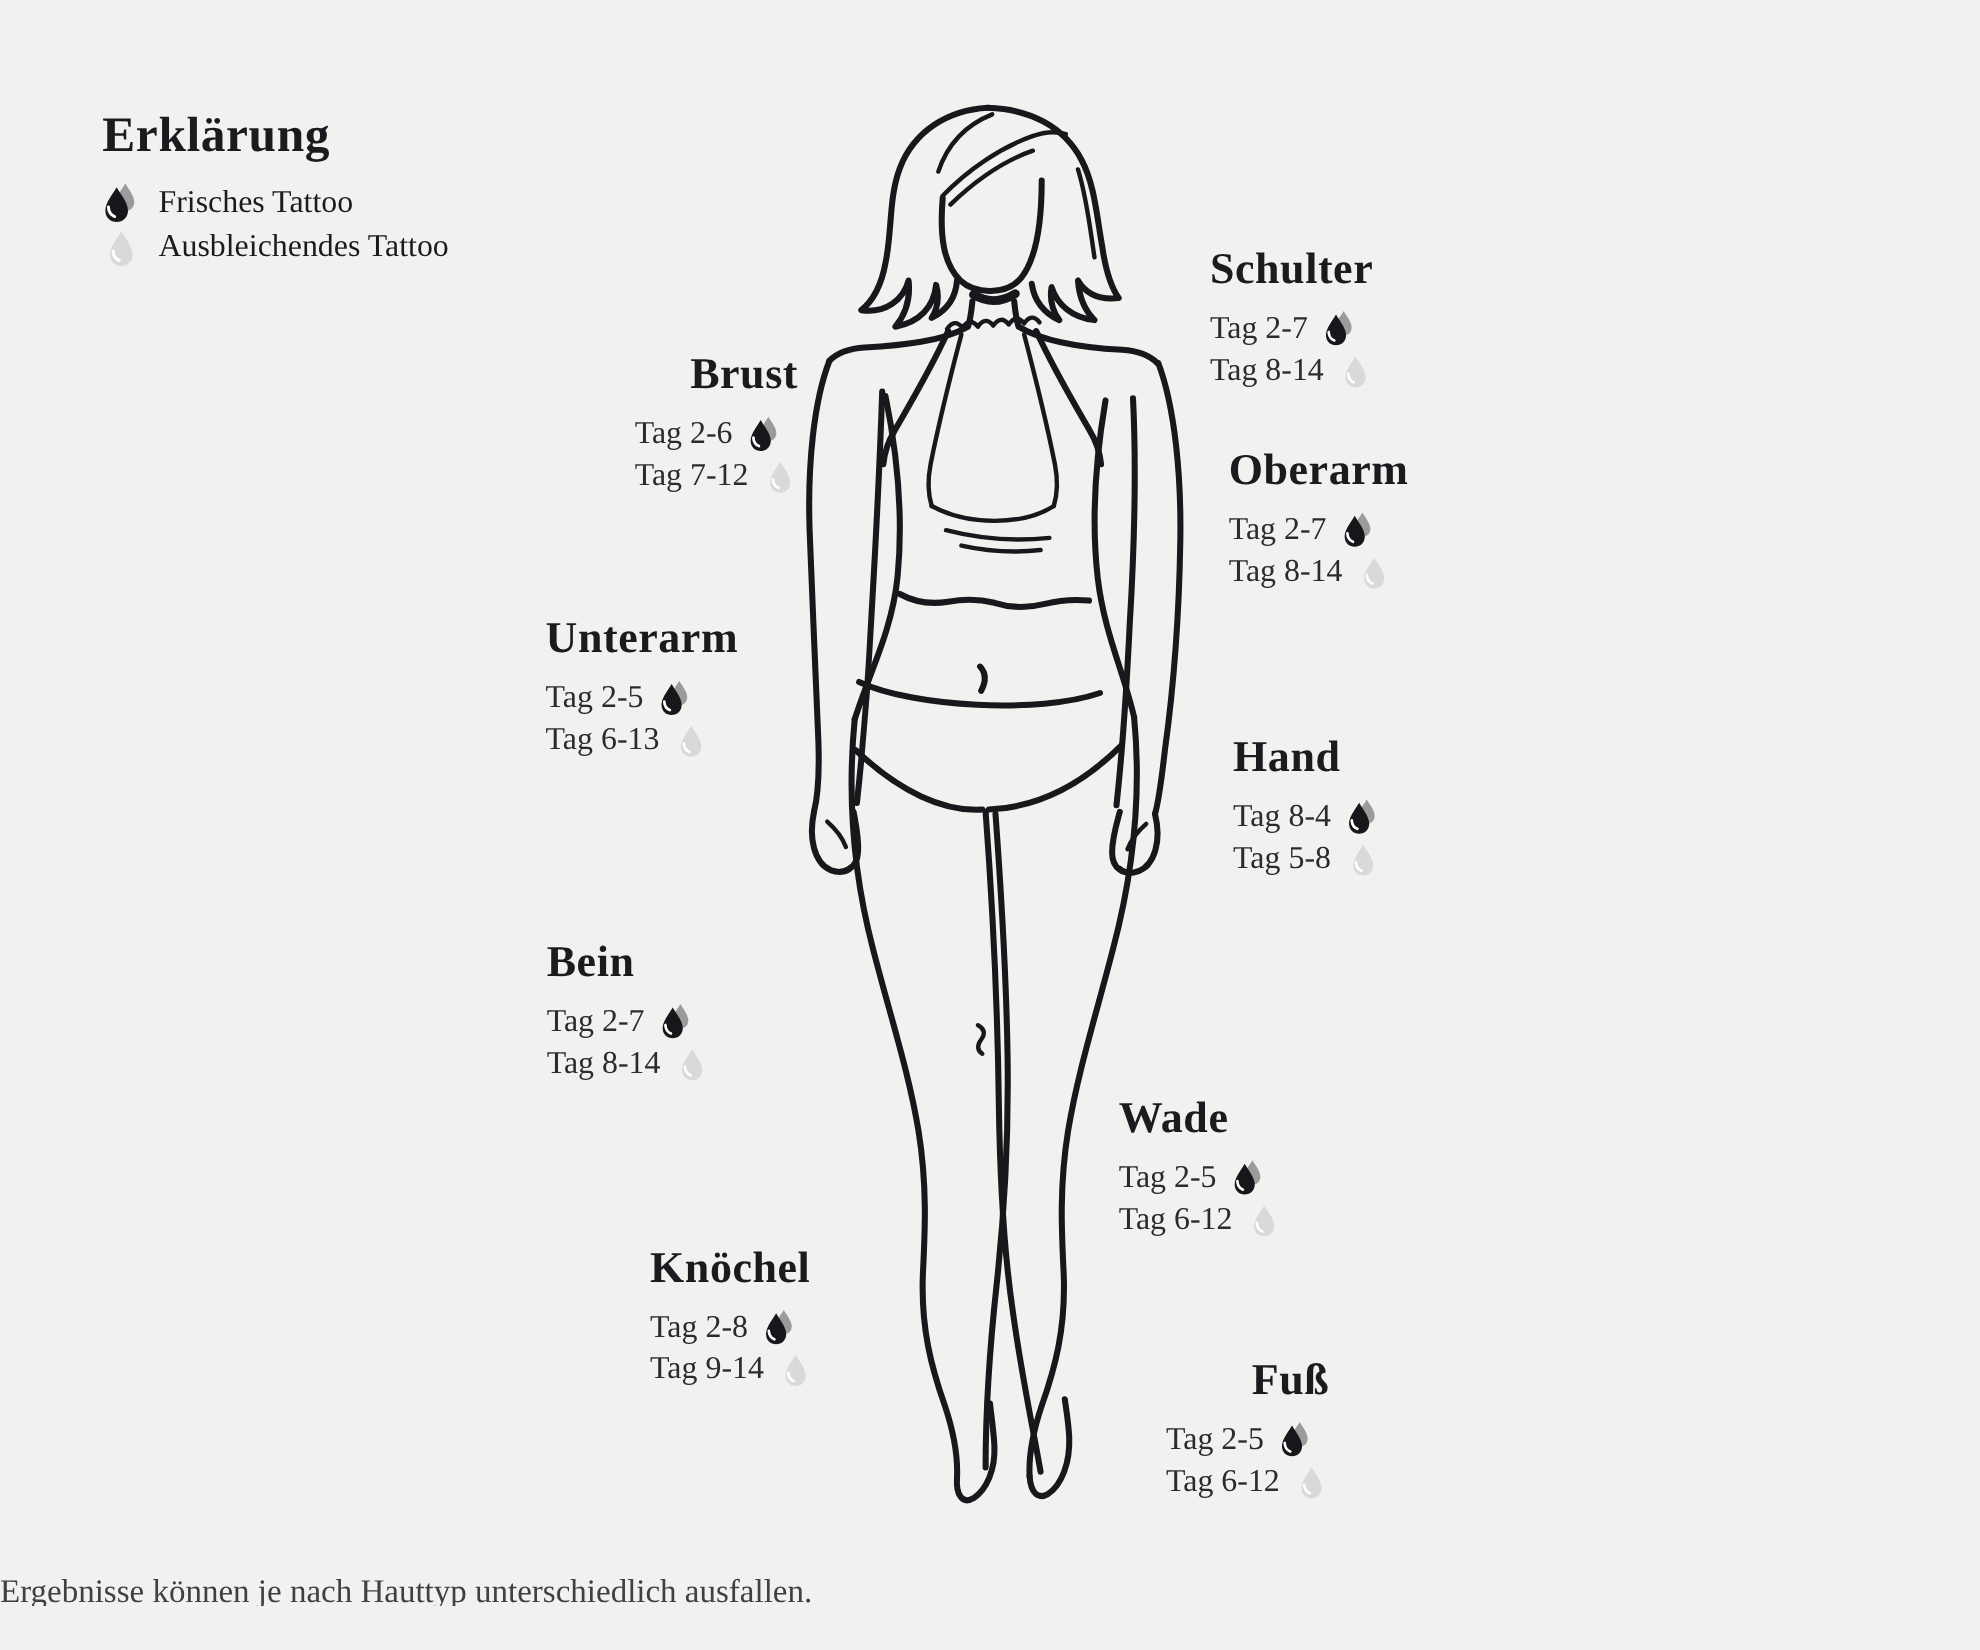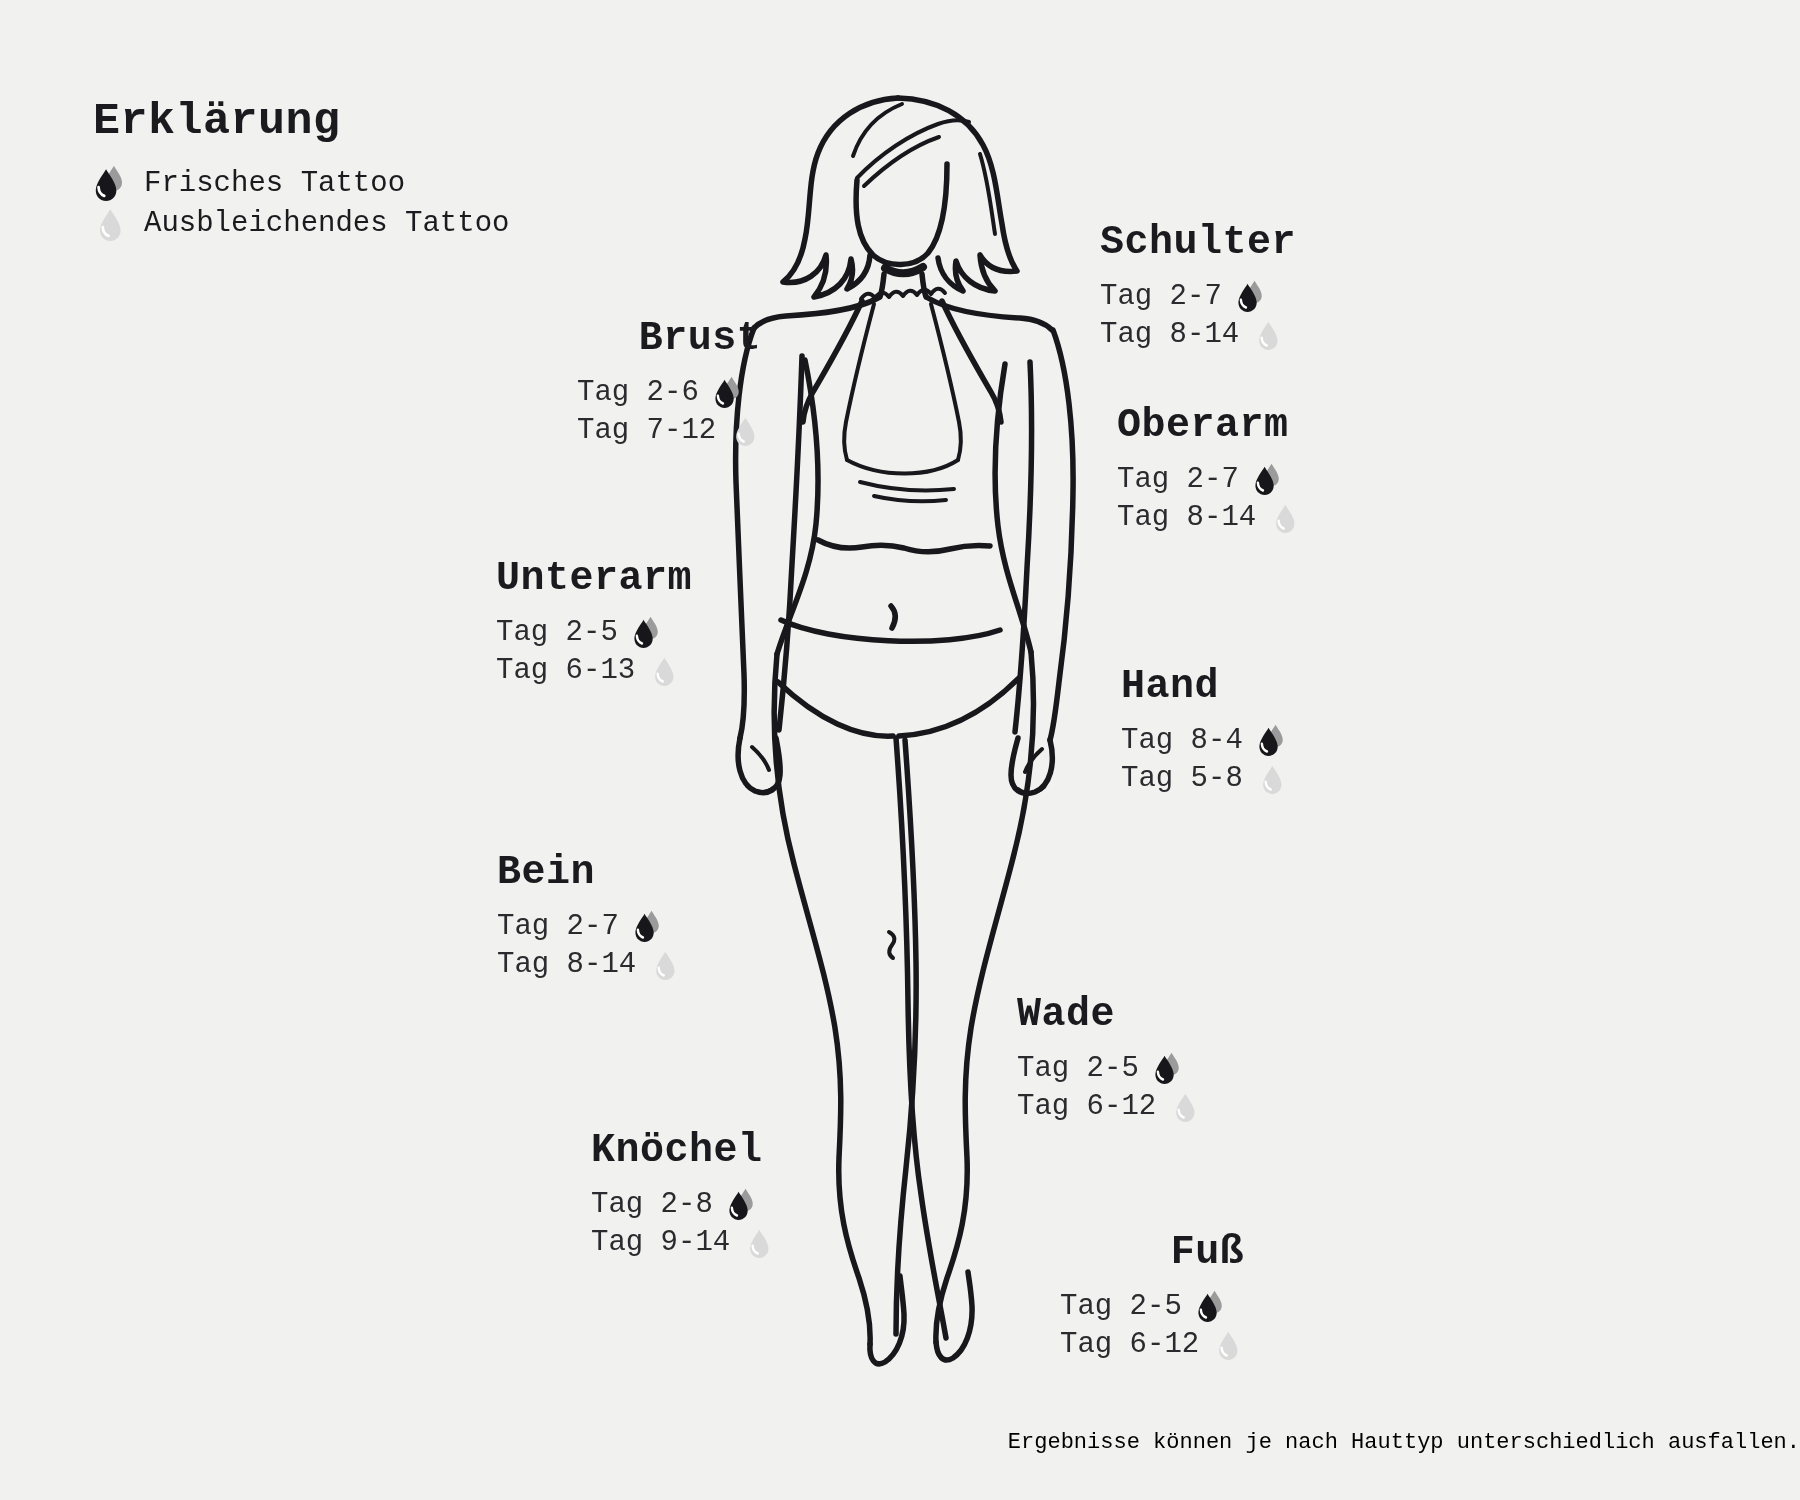--- a/index.html
+++ b/index.html
@@ -1,18 +1,18 @@
 <!DOCTYPE html>
 <html><head>
 <meta charset="utf-8">
 <style>
   html,body{margin:0;padding:0;background:#f1f1ef;}
   .canvas{
     position:relative;width:1800px;height:1460px;background:#f1f1ef;overflow:hidden;
-    font-family:Liberation Mono, monospace;color:#1b1a1e;
+    font-family:Liberation Serif, serif;color:#1b1a1e;
   }
   
   .legend{position:absolute;left:93px;top:96px;}
   .legend-title{font-size:45px;font-weight:800;margin:0 0 16px 0;letter-spacing:.5px;}
   .legend-row{display:flex;align-items:center;gap:16px;height:40px;font-size:29px;}
   
   .part{position:absolute;}
   .part-title{font-size:40px;font-weight:800;margin:0 0 12px 0;letter-spacing:.5px;}
   .row{display:flex;align-items:center;gap:14px;height:38px;font-size:29px;color:#2b2a2e;}
   .drop{width:31px;height:33px;flex:0 0 auto;}
@@ -26,22 +26,22 @@
   .pos-bein{left:497px;top:850px;}
   .pos-knoechel{left:591px;top:1128px;}
   .pos-wade{left:1017px;top:992px;}
   .pos-fuss{left:1060px;top:1230px;text-align:right;}
   
   .figure{position:absolute;left:650px;top:92px;width:510px;height:1290px;}
   .ln{fill:none;stroke:#18171b;stroke-width:5.5;stroke-linecap:round;stroke-linejoin:round;}
   .thin{stroke-width:4;}
   .thick{stroke-width:8;}
   
-  .footer{position:absolute;left:0;top:1430px;width:1800px;text-align:right;
-          font-size:22px;color:#000000;}
+  .footer{position:absolute;left:0;top:1430px;width:1800px;text-align:left;
+          font-size:30px;color:#404040;}
 </style>
 </head>
 <body>
 
 <div class="canvas">
 
   <svg width="0" height="0" style="position:absolute">
     <defs>
       <path id="dropPath" d="M12 1 C 10 5 2.5 13.5 2.5 20.5 C 2.5 26.3 6.7 30.2 12 30.2 C 17.3 30.2 21.5 26.3 21.5 20.5 C 21.5 13.5 14 5 12 1 Z"></path>
     </defs>

